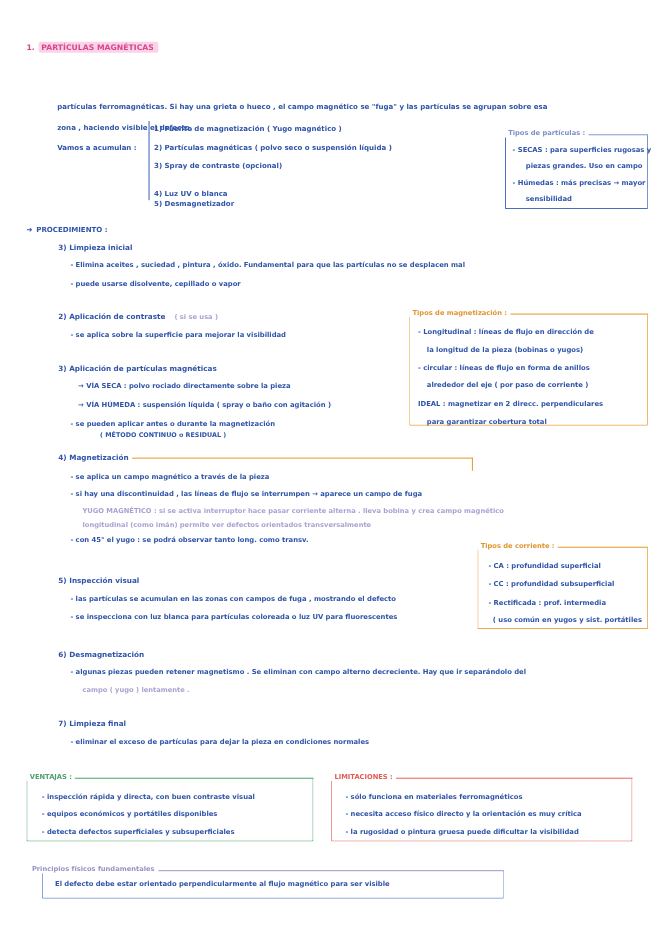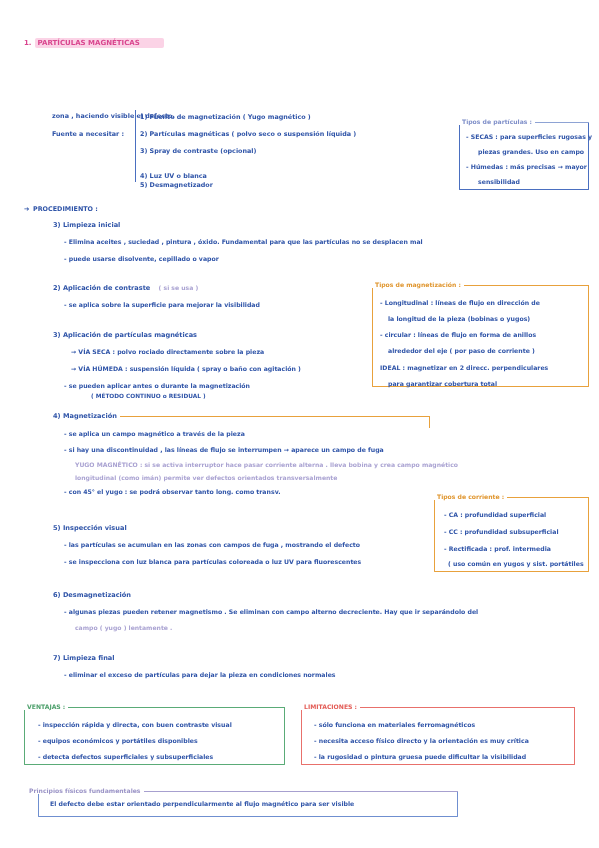--- a/index.html
+++ b/index.html
@@ -8,21 +8,21 @@
     font-family:"DejaVu Sans", sans-serif;
     color:#2b4a9b;
   }
   .page{position:absolute;inset:0;}
   .blue{color:#2f54a8;}
   .lilac{color:#a7a0cf;}
 
   
   #title-row{position:absolute;left:24px;top:30px;}
   #title-num{font-size:7px;font-weight:bold;color:#d9458e;}
-  #title-text{font-size:7px;font-weight:bold;color:#d9458e;background:#fbd3e6;padding:1px 24px 1px 3px;border-radius:2px;margin-left:3px;}
+  #title-text{font-size:7px;font-weight:bold;color:#d9458e;background:#fbd3e6;padding:1px 4px 1px 3px;border-radius:2px;margin-left:3px;}
 
   
   .para{position:absolute;left:52px;font-size:6.4px;color:#2f54a8;font-weight:bold;white-space:nowrap;}
 
   
   #needs-label{position:absolute;left:52px;top:130px;font-size:6.4px;font-weight:bold;color:#2f54a8;}
   #needs-bracket{position:absolute;left:135px;top:110px;width:1px;height:72px;background:#4a6fc0;}
   .needs-item{position:absolute;left:140px;font-size:6.4px;font-weight:bold;color:#2f54a8;white-space:nowrap;}
 
   
@@ -52,23 +52,24 @@
 </style>
 </head>
 <body>
 
 <div class="page">
 
   <div id="title-row">
     <span id="title-num">1.</span><span id="title-text">PARTÍCULAS MAGNÉTICAS</span>
   </div>
 
+  <div class="para" style="top:93px">partículas ferromagnéticas. Si hay una grieta o hueco , el campo magnético se "fuga" y las partículas se agrupan sobre esa</div>
   <div class="para" style="top:112px">zona , haciendo visible el defecto.</div>
 
-  <div id="needs-label">Fuente a necesitar :</div>
+  <div id="needs-label">Vamos a acumulan :</div>
   <div id="needs-bracket"></div>
   <div class="needs-item" style="top:113px">1) Fuente de magnetización  ( Yugo magnético )</div>
   <div class="needs-item" style="top:130px">2) Partículas magnéticas ( polvo seco o suspensión líquida )</div>
   <div class="needs-item" style="top:147px">3) Spray de contraste  (opcional)</div>
   <div class="needs-item" style="top:172px">4) Luz UV o blanca</div>
   <div class="needs-item" style="top:181px">5) Desmagnetizador</div>
 
   <div class="box" style="left:459px;top:122px;width:130px;height:68px;border-top:none;"></div>
   <div class="rule blue" style="left:520px;top:122px;width:69px;"></div>
   <div class="box-title blueT" style="left:459px;top:118px;">Tipos de partículas :</div>

